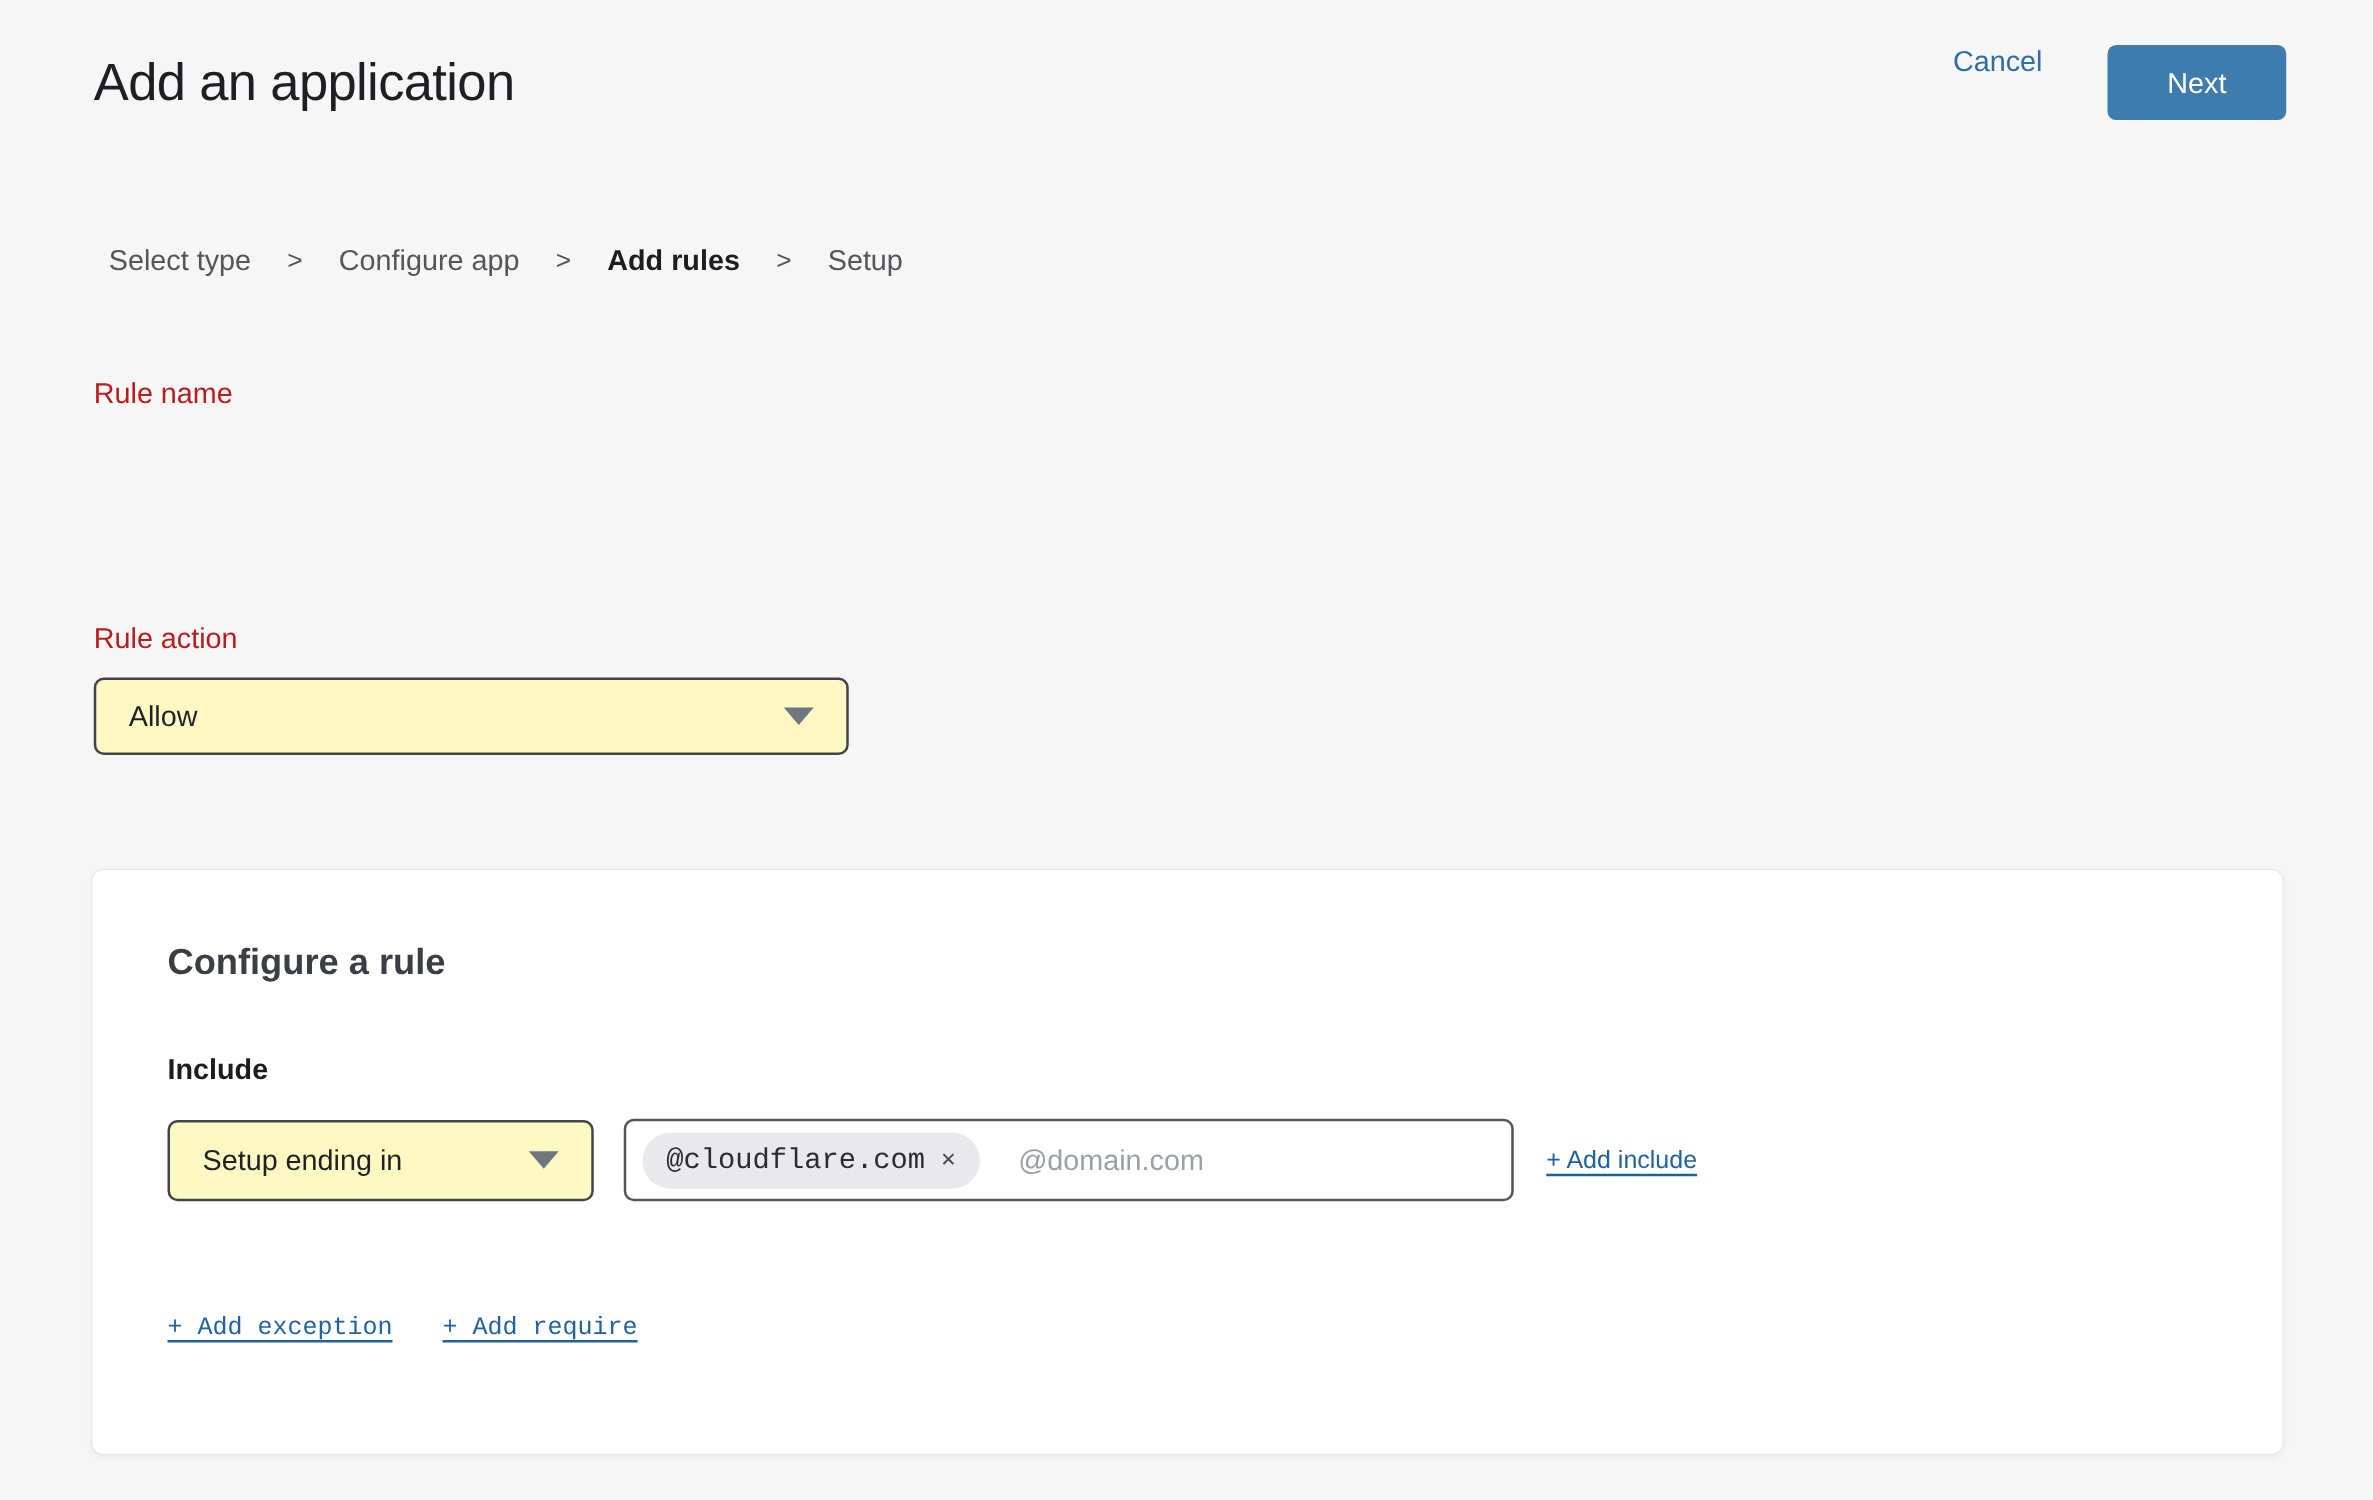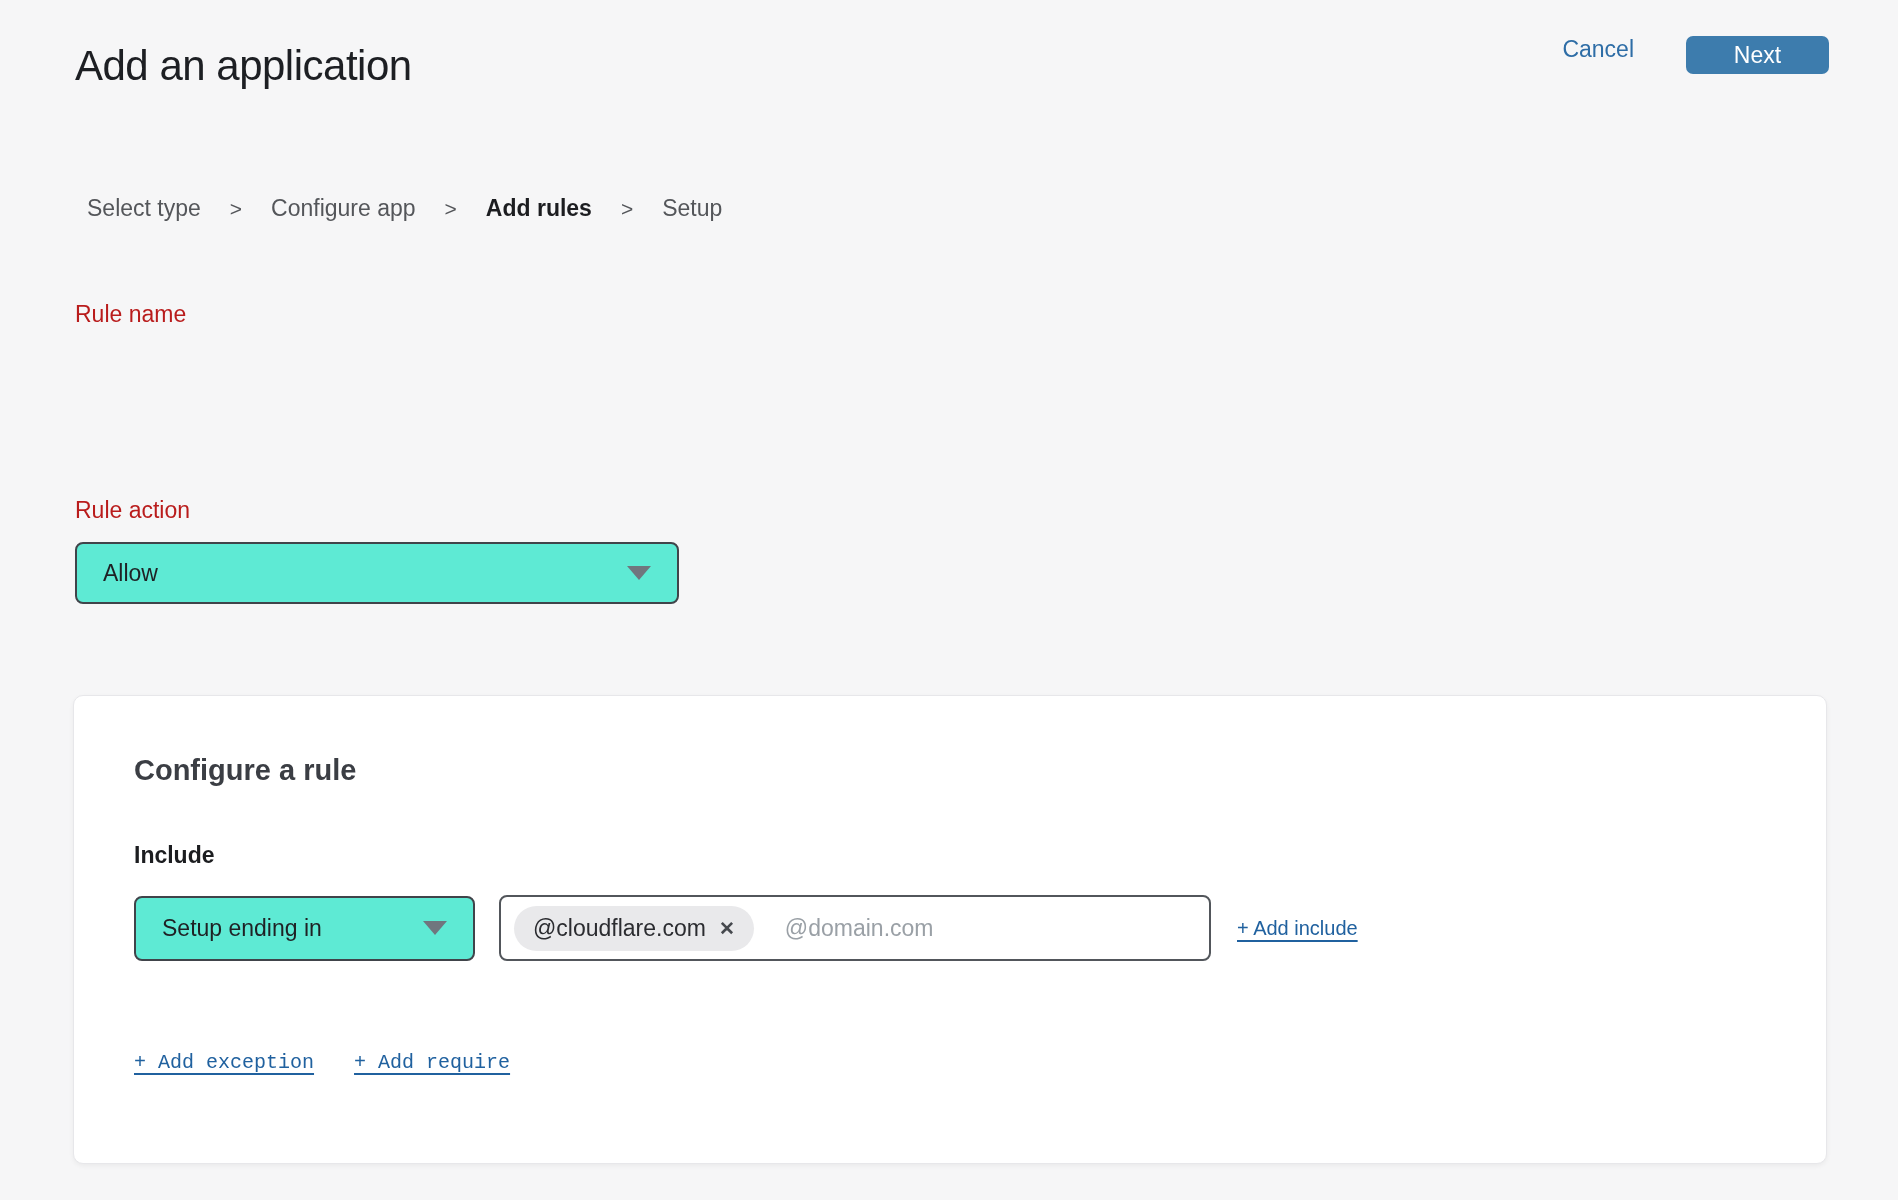--- a/index.html
+++ b/index.html
@@ -19,21 +19,21 @@
     font-size:42px; font-weight:400; letter-spacing:-0.5px; color:#1d1f23;
   }
   .header-actions {
     position:absolute; right:69px; top:36px; height:49px;
     display:flex; align-items:flex-start; gap:52px;
   }
   .cancel-link {
     font-size:23px; color:#2e6da6; cursor:pointer; text-decoration:none;
   }
   .next-btn {
-    width:143px; height:38px; background:#3d7cad; color:#ffffff;
+    width:143px; height:60px; background:#3d7cad; color:#ffffff;
     border:none; border-radius:7px; font-size:23px;
     font-family:"Liberation Sans", sans-serif;
     display:flex; align-items:center; justify-content:center; cursor:pointer;
   }
 
   
   .breadcrumb {
     position:absolute; left:87px; top:195px;
     display:flex; align-items:center; gap:29px;
     font-size:23px; color:#54565a;
@@ -52,21 +52,21 @@
 
   .text-input {
     position:absolute; left:75px; top:348px;
     width:604px; height:63px;
     background:#ffffff; border:2px solid #40444a; border-radius:8px;
     padding:0 23px; font-size:23px; color:#1f2124;
     font-family:"Liberation Sans", sans-serif; outline:none;
   }
 
   .select-box {
-    background:#5eead4; border:2px solid #40444a; border-radius:8px;
+    background:#fef9c3; border:2px solid #40444a; border-radius:8px;
     display:flex; align-items:center; justify-content:space-between;
     padding:0 26px; font-size:23px; color:#1f2124; cursor:pointer;
   }
   .select-allow {
     position:absolute; left:75px; top:542px; width:604px; height:62px;
   }
   .caret-down {
     width:0; height:0;
     border-left:12px solid transparent; border-right:12px solid transparent;
     border-top:14px solid #70767e;
@@ -94,21 +94,21 @@
   }
   .select-criteria { width:341px; height:65px; flex:none; }
   .tag-input {
     width:712px; height:66px; margin-left:24px; flex:none;
     background:#ffffff; border:2px solid #52565b; border-radius:8px;
     display:flex; align-items:center; padding:0 13px; cursor:text;
   }
   .tag-chip {
     height:45px; background:#e9e9eb; border-radius:23px;
     display:flex; align-items:center; gap:13px;
-    padding:0 19px; font-size:23px; color:#2b2c30; flex:none;
+    padding:0 19px; font-size:23px; color:#2b2c30; flex:none;font-family:Liberation Mono, monospace;
   }
   .tag-remove {
     font-size:19px; font-weight:700; color:#46494e; cursor:pointer; line-height:1;
   }
   .tag-entry {
     border:none; outline:none; flex:1; margin-left:31px;
     font-size:23px; color:#1f2124; background:transparent;
     font-family:"Liberation Sans", sans-serif; min-width:50px;
   }
   .tag-entry::placeholder { color:#9aa0a6; opacity:1; }

